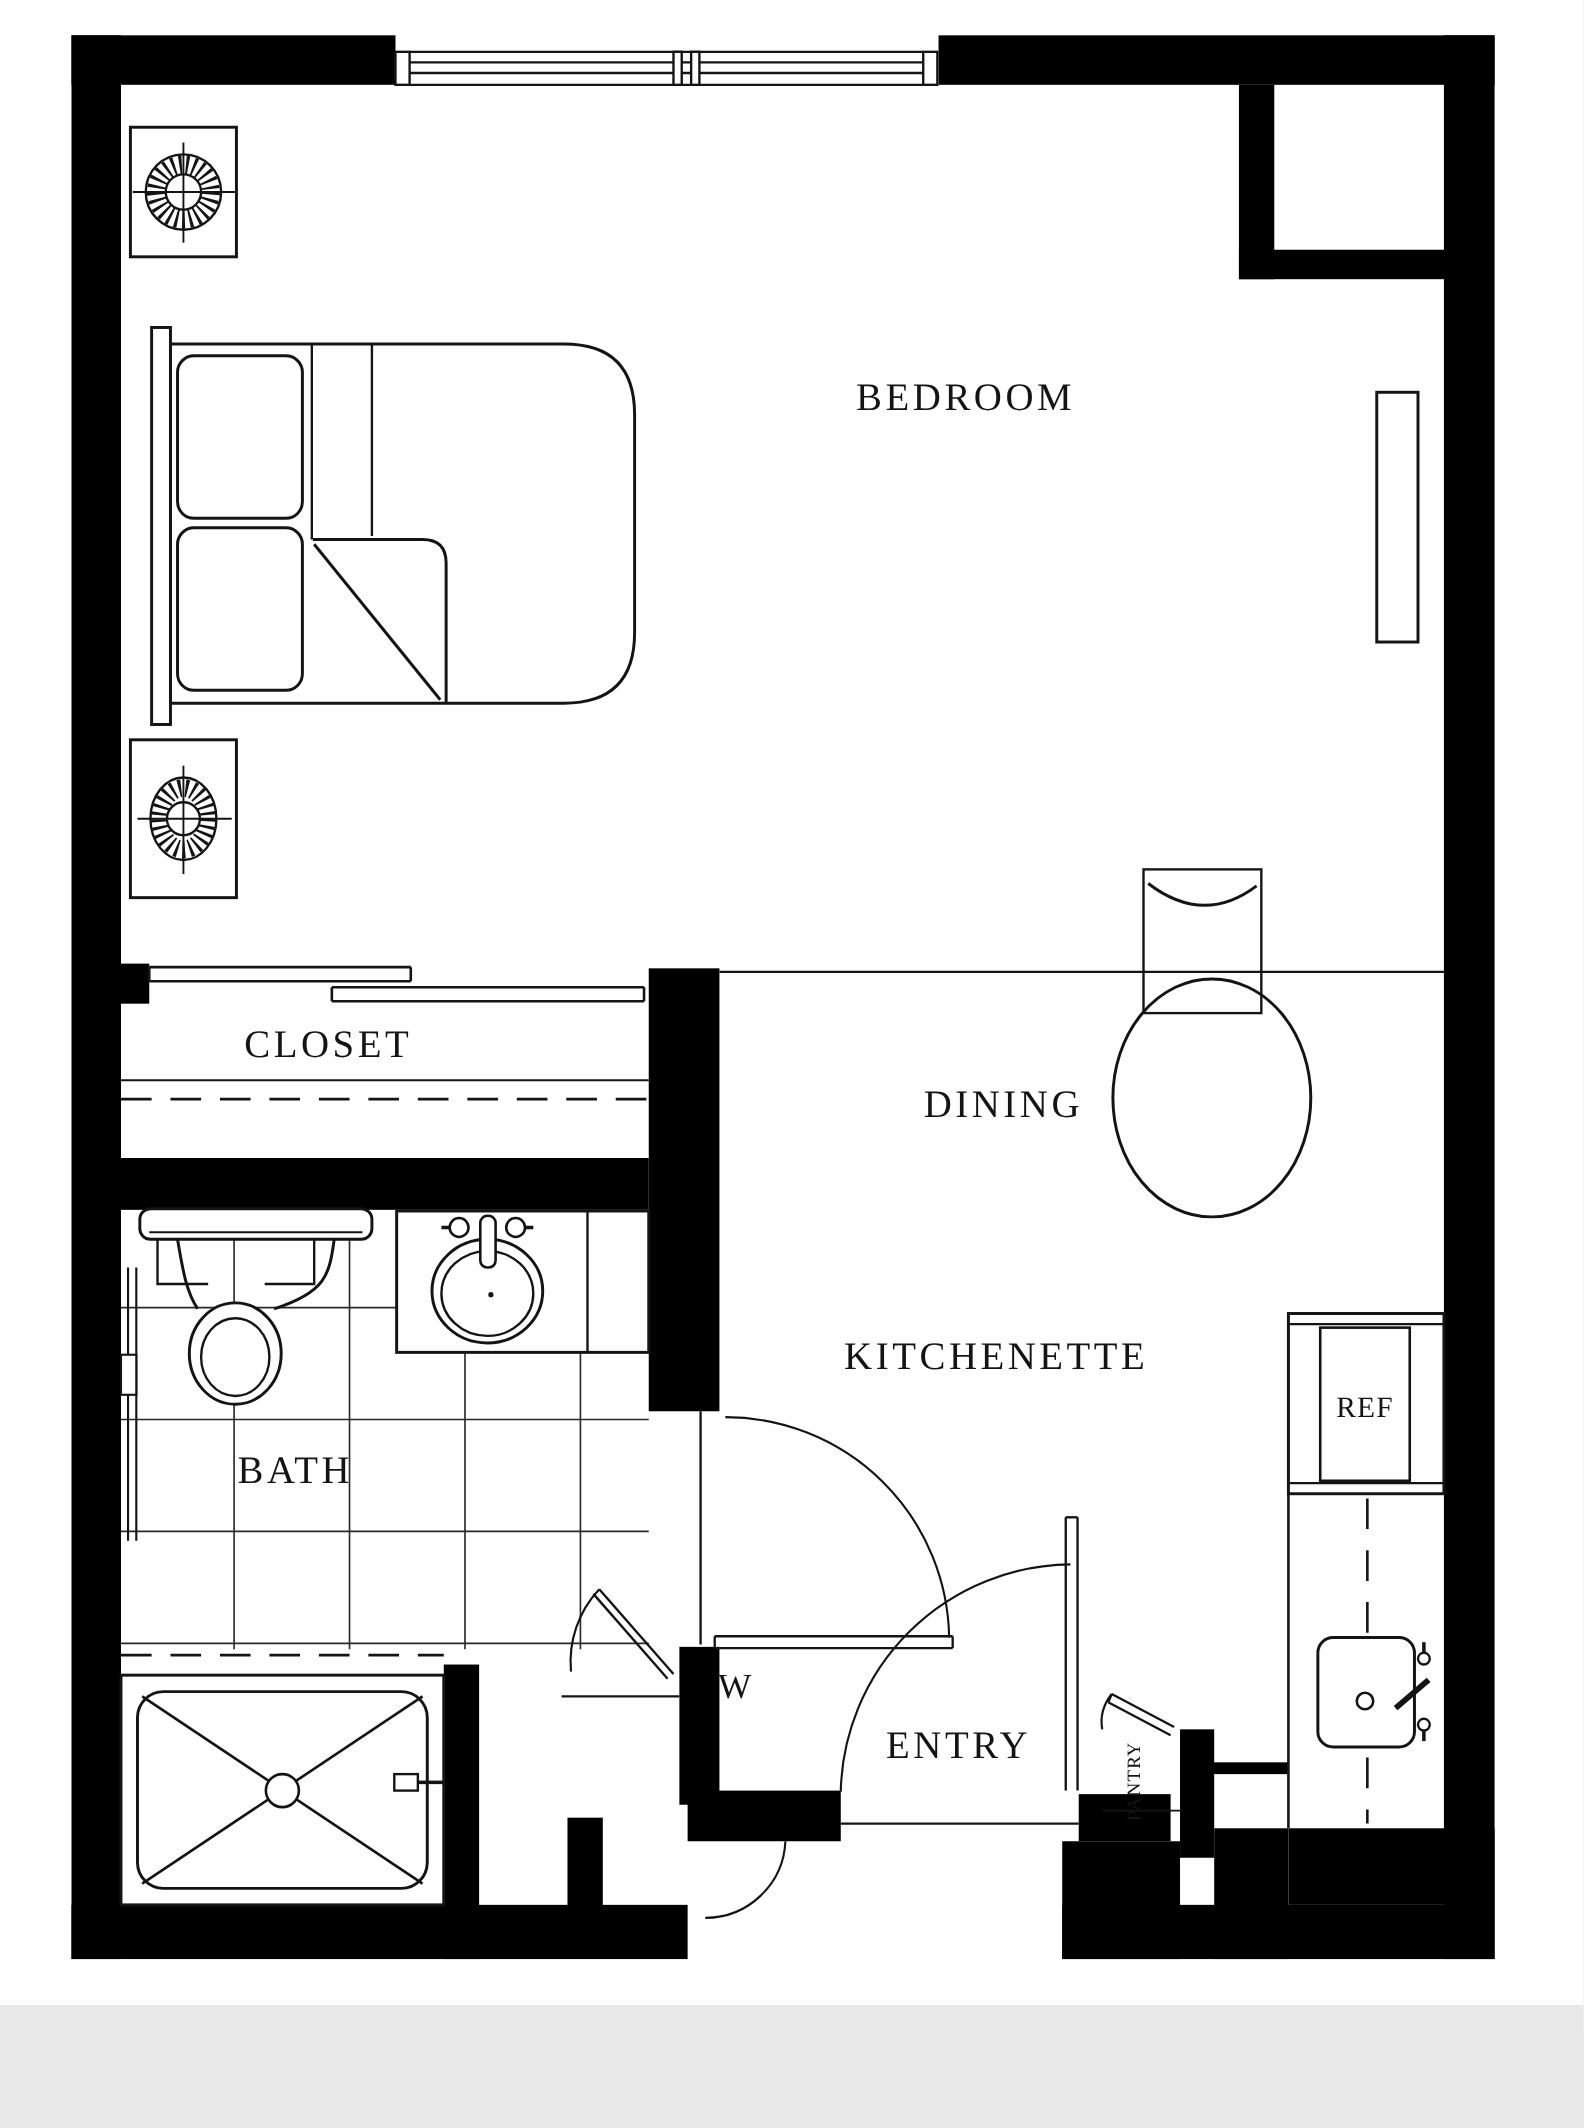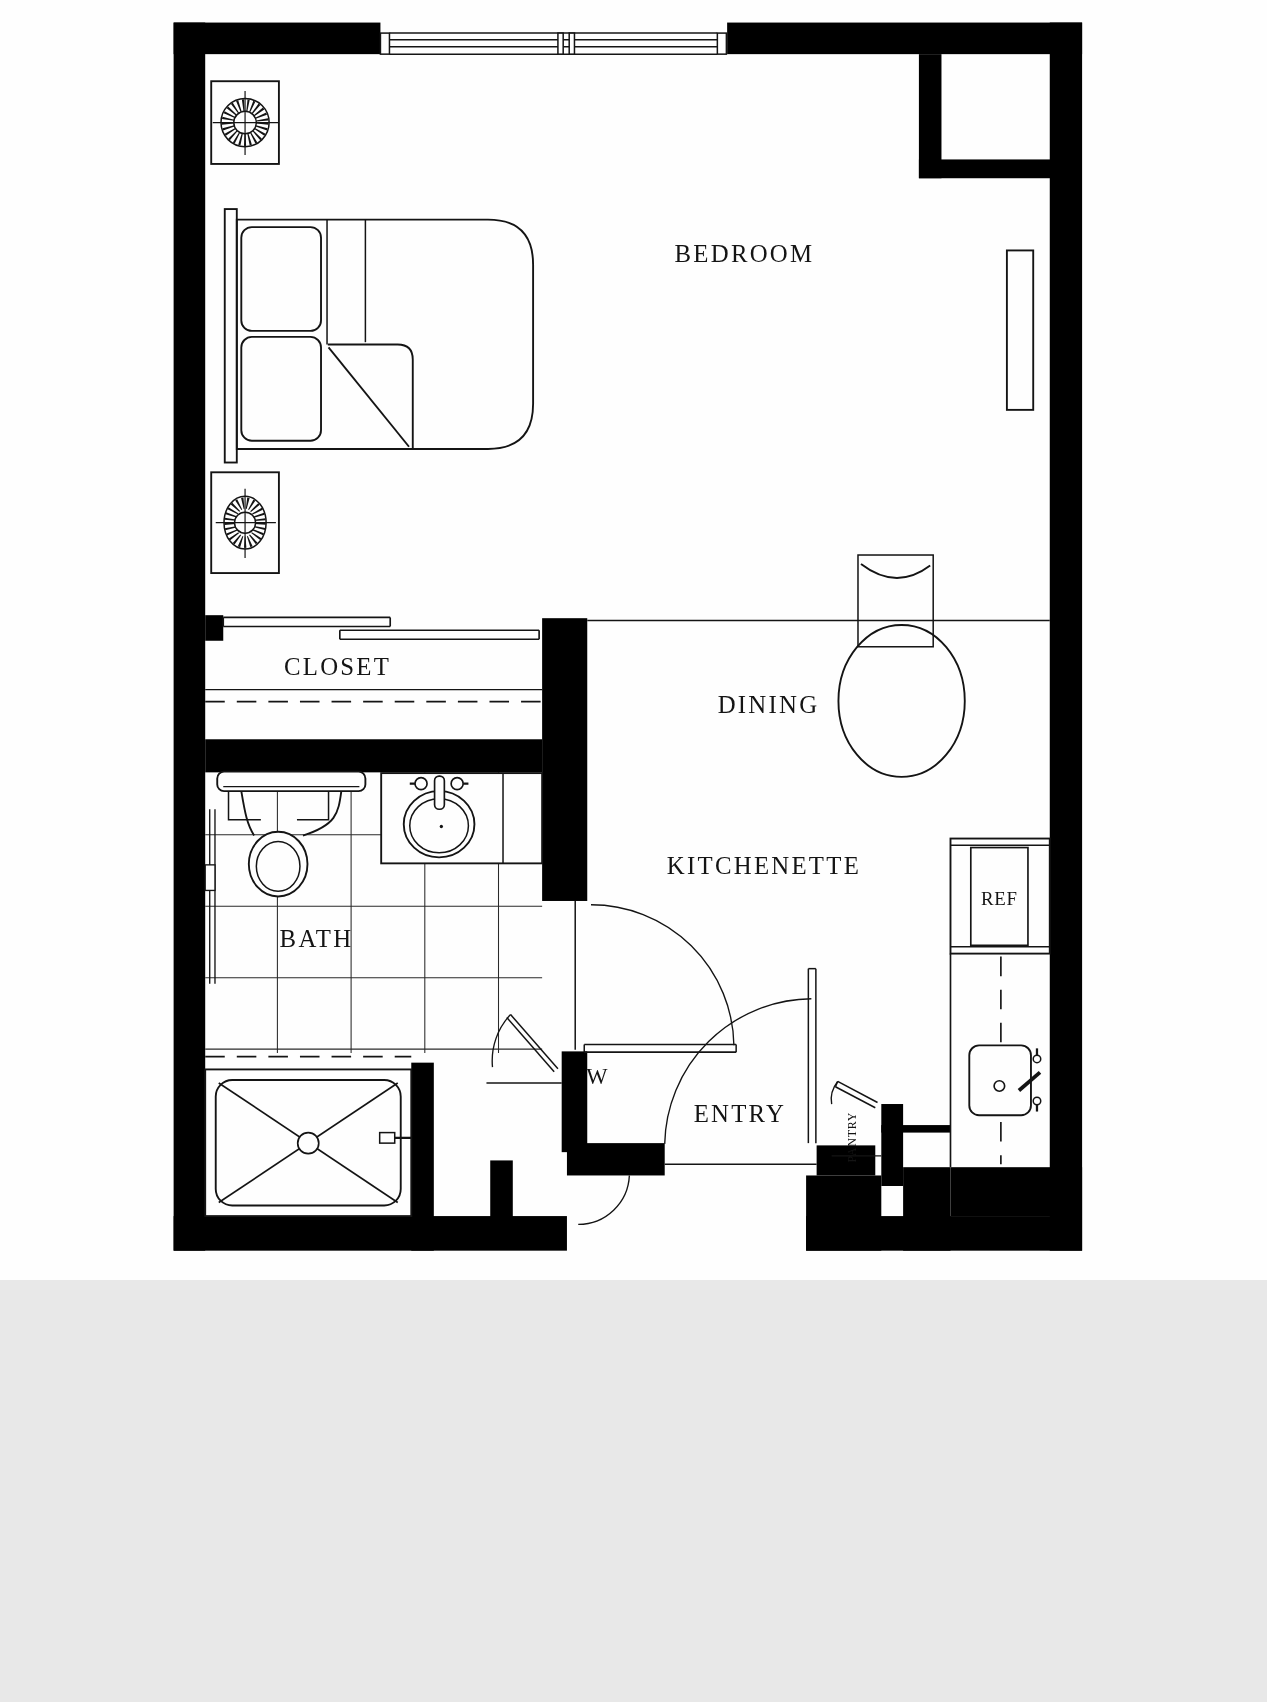--- a/index.html
+++ b/index.html
@@ -1,16 +1,16 @@
 <!DOCTYPE html>
 <html><head>
 <meta charset="utf-8">
 <style>
   html,body{margin:0;padding:0;background:#e8e8e8;}
-  #page{width:1267px;height:1280px;background:#fefefe;position:relative;margin:0 auto;overflow:hidden;}
+  #page{width:1267px;height:1604px;background:#fefefe;position:relative;margin:0 auto;overflow:hidden;}
   svg{display:block;width:100%;height:100%;}
   
   .wall{fill:#000000;stroke:none;}
   .paper{fill:#fefefe;stroke:none;}
   .ln{stroke:#141414;fill:none;}
   .lnw{stroke:#141414;fill:#fefefe;}
   .tile{stroke:#2a2a2a;fill:none;stroke-width:1.4;}
   .lbl{font-family:"Liberation Serif","DejaVu Serif",serif;fill:#141414;letter-spacing:3px;}
   .room{font-size:33px;}
   .small{font-size:25px;letter-spacing:1px;}

